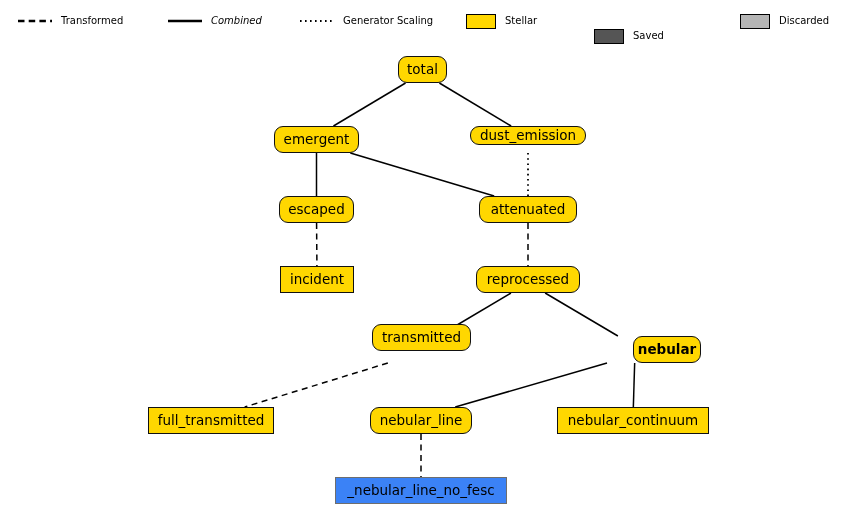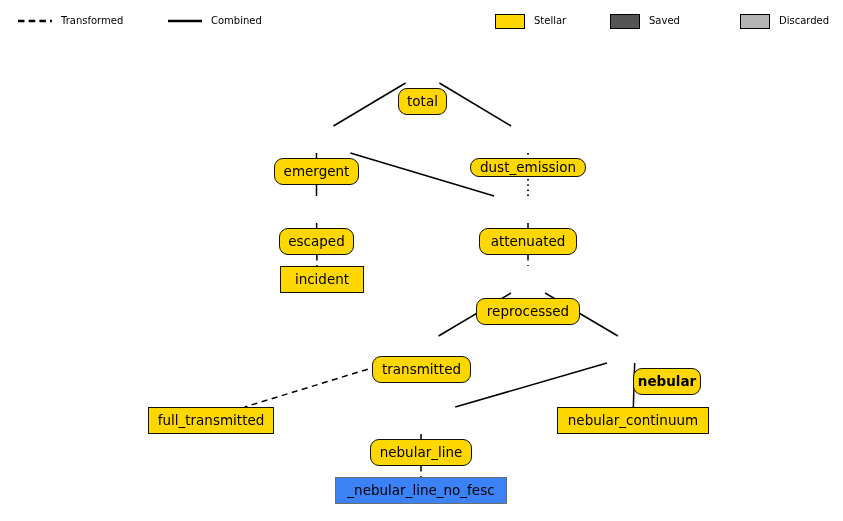--- a/index.html
+++ b/index.html
@@ -36,51 +36,59 @@
     background:#FFD700;
     border:1.6px solid #111111;
     display:flex;align-items:center;justify-content:center;
     font-size:13.5px;
     line-height:1;
     white-space:nowrap;
     color:#000;
     font-family:"DejaVu Sans", sans-serif;
     z-index:5;
   }
-  .node.rounded{border-radius:9px;margin-top:32px;}
+  .node.rounded{border-radius:9px;}
   .node.sharp{border-radius:0;}
   .node.pale{background:#3b82f6;border-color:#6e6e6e;}
 </style>
 </head>
 <body>
 
 <div id="stage">
 
   <div class="legend" id="legend">
       <div class="legend-item" style="left: 18px;">
         <span class="lglyph">
           <svg width="34" height="18">
             <line x1="0" y1="9" x2="34" y2="9" stroke="#000000" stroke-width="2.4" stroke-linecap="butt" stroke-dasharray="6.5,4.2"></line>
           </svg>
         </span>
         <span class="legend-label">Transformed</span>
       </div>
-      <div class="legend-item" style="left: 168px;">
+      <div class="legend-item" style="left: 168px; font-style: italic;">
         <span class="lglyph">
           <svg width="34" height="18">
             <line x1="0" y1="9" x2="34" y2="9" stroke="#000000" stroke-width="2.4" stroke-linecap="butt"></line>
           </svg>
         </span>
         <span class="legend-label">Combined</span>
       </div>
-      <div class="legend-item" style="left: 495px;">
+      <div class="legend-item" style="left: 300px;">
+        <span class="lglyph">
+          <svg width="34" height="18">
+            <line x1="0" y1="9" x2="34" y2="9" stroke="#000000" stroke-width="2.2" stroke-linecap="butt" stroke-dasharray="1.6,3.4"></line>
+          </svg>
+        </span>
+        <span class="legend-label">Generator Scaling</span>
+      </div>
+      <div class="legend-item" style="left: 466px;">
         <span class="lswatch" style="background: rgb(255, 215, 0); border-color: rgb(0, 0, 0);"></span>
         <span class="legend-label">Stellar</span>
       </div>
-      <div class="legend-item" style="left: 610px;">
+      <div class="legend-item" style="left: 594px; margin-top: 15px;">
         <span class="lswatch" style="background: rgb(85, 85, 85); border-color: rgb(0, 0, 0);"></span>
         <span class="legend-label">Saved</span>
       </div>
       <div class="legend-item" style="left: 706px; padding-left: 34px;">
         <span class="lswatch" style="background: rgb(181, 181, 181); border-color: rgb(0, 0, 0);"></span>
         <span class="legend-label">Discarded</span>
       </div>
     </div>
 
   <svg id="edges" width="843" height="521" viewBox="0 0 843 521">
@@ -98,21 +106,21 @@
       <line x1="634.68" y1="363" x2="633.32" y2="407" stroke="#000000" stroke-width="1.5"></line>
       <line x1="421" y1="434" x2="421" y2="477" stroke="#000000" stroke-width="1.5" stroke-dasharray="6,4.5"></line>
     </svg>
 
   <div id="nodes">
       <div class="node rounded" style="left: 398px; top: 56px; width: 49px; height: 27px;">total</div>
       <div class="node rounded" style="left: 274px; top: 126px; width: 85px; height: 27px; text-align: right;">emergent</div>
       <div class="node rounded" style="left: 470px; top: 126px; width: 116px; height: 19px;">dust_emission</div>
       <div class="node rounded" style="left: 279px; top: 196px; width: 75px; height: 27px;">escaped</div>
       <div class="node rounded" style="left: 479px; top: 196px; width: 98px; height: 27px;">attenuated</div>
-      <div class="node sharp" style="left: 280px; top: 266px; width: 84px; height: 27px;">incident</div>
+      <div class="node sharp" style="left: 280px; top: 266px; width: 74px; height: 27px;">incident</div>
       <div class="node rounded" style="left: 476px; top: 266px; width: 104px; height: 27px;">reprocessed</div>
       <div class="node rounded" style="left: 372px; top: 324px; width: 99px; height: 27px;">transmitted</div>
       <div class="node rounded" style="left: 633px; top: 336px; width: 68px; height: 27px; font-weight: bold;">nebular</div>
       <div class="node sharp" style="left: 148px; top: 407px; width: 126px; height: 27px; text-align: right;">full_transmitted</div>
       <div class="node rounded" style="left: 370px; top: 407px; width: 102px; height: 27px; text-align: right;">nebular_line</div>
       <div class="node sharp" style="left: 557px; top: 407px; width: 152px; height: 27px;">nebular_continuum</div>
       <div class="node sharp pale" style="left: 335px; top: 477px; width: 172px; height: 27px;">_nebular_line_no_fesc</div>
     </div>
 
 </div>

